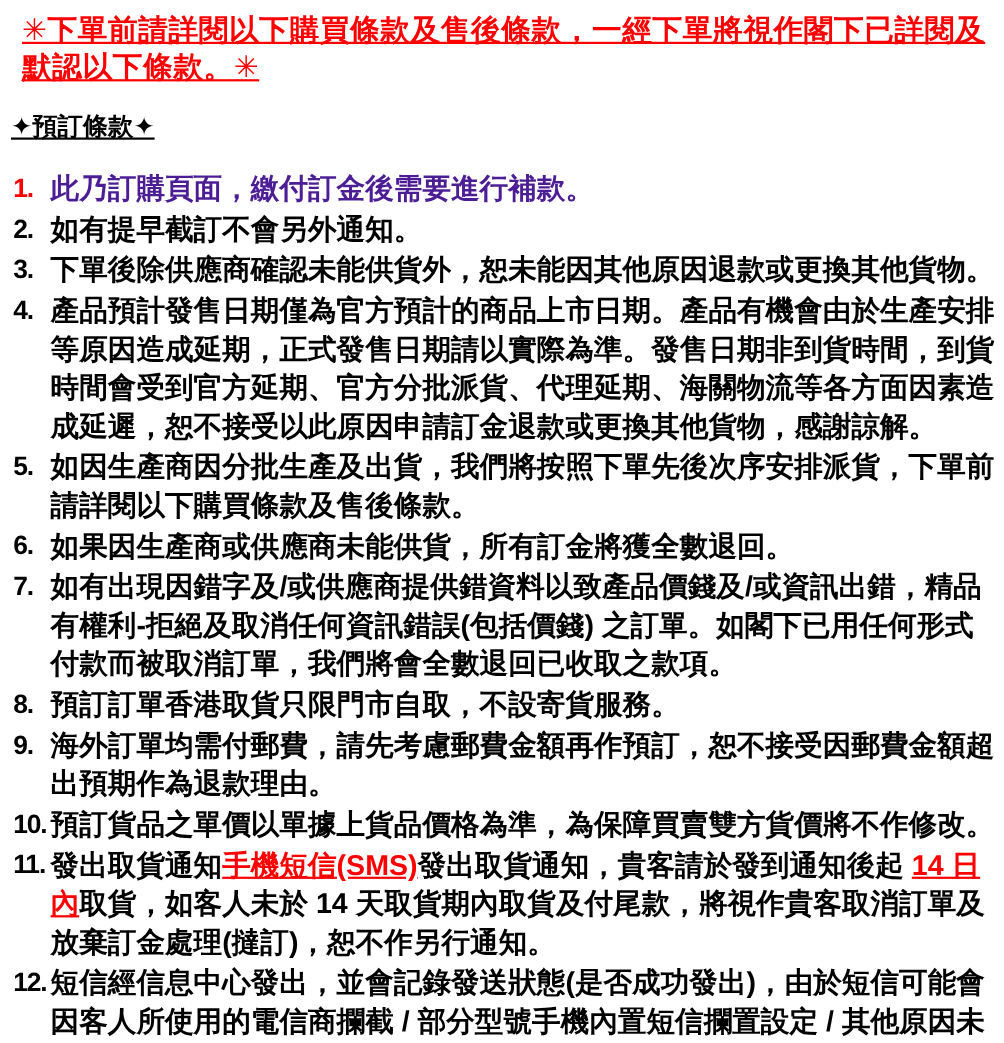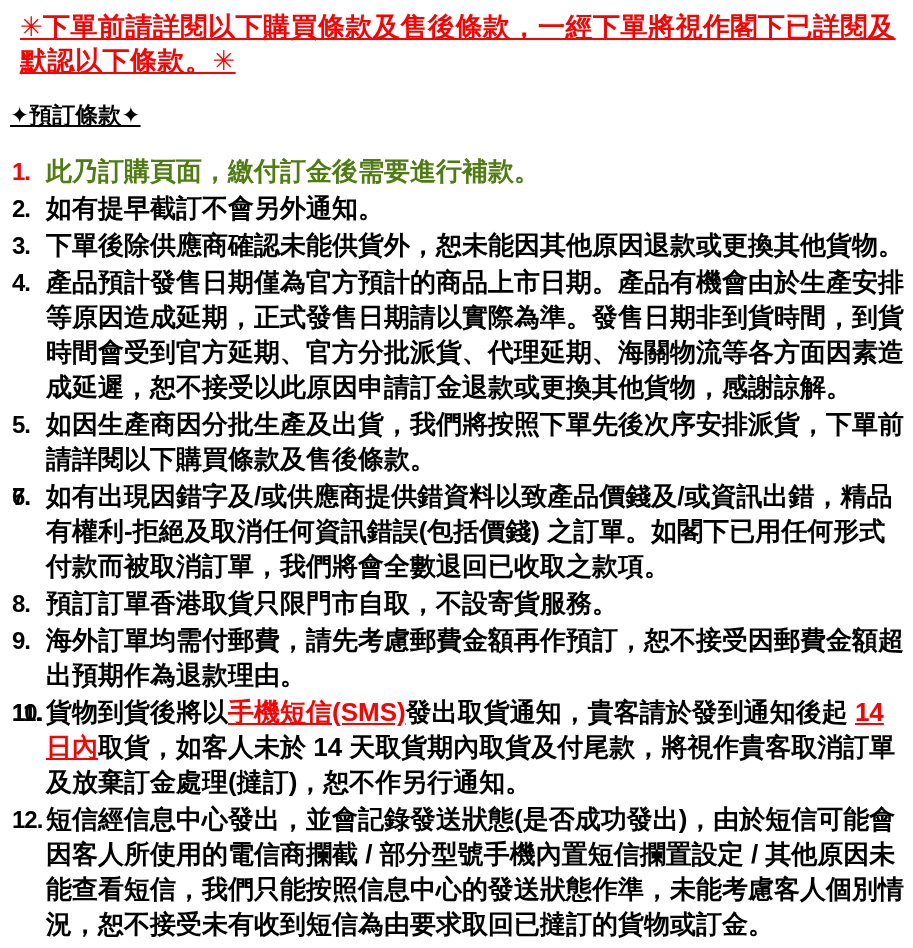--- a/index.html
+++ b/index.html
@@ -49,21 +49,21 @@
   .num {
     position: absolute;
     left: 6px;
     top: 0;
     width: 34px;
     font-size: 24px;
     letter-spacing: -1px;
     white-space: nowrap;
   }
   .seg { color: #000000; }
-  .seg.red { color: #4d7c0f; }
+  .seg.red { color: #4c1d95; }
   .seg.red-underline {
     color: #ff0000;
     text-decoration: underline;
     text-align: right;
   }
   li.red-item, li.red-item .num { color: #ff0000; }
 </style>
 </head>
 <body>
 
@@ -71,21 +71,21 @@
   <div class="warn-header">✳下單前請詳閱以下購買條款及售後條款，一經下單將視作閣下已詳閱及默認以下條款。✳</div>
 
   <div class="section-title">✦預訂條款✦</div>
 
   <ol class="terms" id="terms-list">
       <li class="red-item"><span class="num">1.</span><span class="seg red">此乃訂購頁面，繳付訂金後需要進行補款。</span></li>
       <li><span class="num">2.</span><span class="seg">如有提早截訂不會另外通知。</span></li>
       <li><span class="num">3.</span><span class="seg">下單後除供應商確認未能供貨外，恕未能因其他原因退款或更換其他貨物。</span></li>
       <li><span class="num">4.</span><span class="seg">產品預計發售日期僅為官方預計的商品上市日期。產品有機會由於生產安排等原因造成延期，正式發售日期請以實際為準。發售日期非到貨時間，到貨時間會受到官方延期、官方分批派貨、代理延期、海關物流等各方面因素造成延遲，恕不接受以此原因申請訂金退款或更換其他貨物，感謝諒解。</span></li>
       <li><span class="num">5.</span><span class="seg">如因生產商因分批生產及出貨，我們將按照下單先後次序安排派貨，下單前請詳閱以下購買條款及售後條款。</span></li>
-      <li><span class="num">6.</span></li>
+      <li><span class="num">6.</span><span class="seg">如果因生產商或供應商未能供貨，所有訂金將獲全數退回。</span></li>
       <li><span class="num">7.</span><span class="seg">如有出現因錯字及/或供應商提供錯資料以致產品價錢及/或資訊出錯，精品有權利-拒絕及取消任何資訊錯誤(包括價錢) 之訂單。如閣下已用任何形式付款而被取消訂單，我們將會全數退回已收取之款項。</span></li>
       <li><span class="num">8.</span><span class="seg">預訂訂單香港取貨只限門市自取，不設寄貨服務。</span></li>
       <li><span class="num">9.</span><span class="seg">海外訂單均需付郵費，請先考慮郵費金額再作預訂，恕不接受因郵費金額超出預期作為退款理由。</span></li>
-      <li><span class="num">10.</span></li>
-      <li><span class="num">11.</span><span class="seg">貨物到貨後將以</span><span class="seg red-underline">手機短信(SMS)</span><span class="seg">發出取貨通知，貴客請於發到通知後起 </span><span class="seg red-underline">14 日內</span><span class="seg">取貨，如客人未於 14 天取貨期內取貨及付尾款，將視作貴客取消訂單及放棄訂金處理(撻訂)，恕不作另行通知。</span></li>
+      <li><span class="num">10.</span><span class="seg">預訂貨品之單價以單據上貨品價格為準，為保障買賣雙方貨價將不作修改。</span></li>
+      <li><span class="num">11.</span><span class="seg">發出取貨通知</span><span class="seg red-underline">手機短信(SMS)</span><span class="seg">發出取貨通知，貴客請於發到通知後起 </span><span class="seg red-underline">14 日內</span><span class="seg">取貨，如客人未於 14 天取貨期內取貨及付尾款，將視作貴客取消訂單及放棄訂金處理(撻訂)，恕不作另行通知。</span></li>
       <li><span class="num">12.</span><span class="seg">短信經信息中心發出，並會記錄發送狀態(是否成功發出)，由於短信可能會因客人所使用的電信商攔截 / 部分型號手機內置短信攔置設定 / 其他原因未能查看短信，我們只能按照信息中心的發送狀態作準，未能考慮客人個別情況，恕不接受未有收到短信為由要求取回已撻訂的貨物或訂金。</span></li>
     </ol>
 </div>
 
 </body></html>

